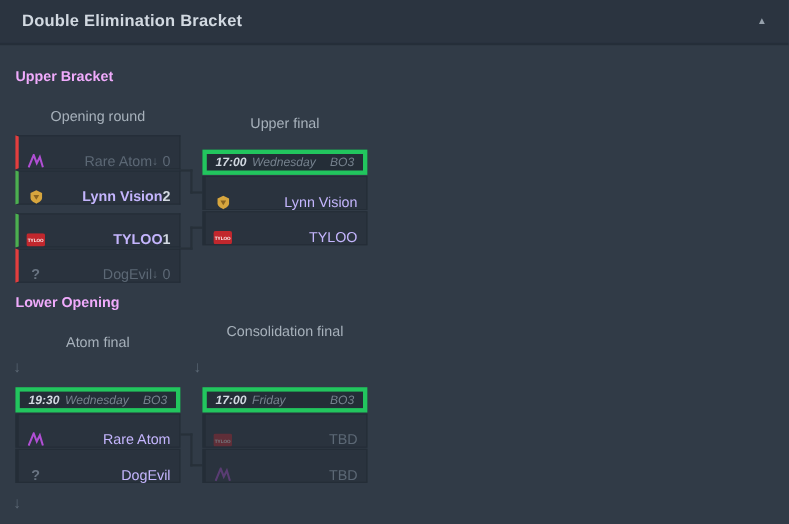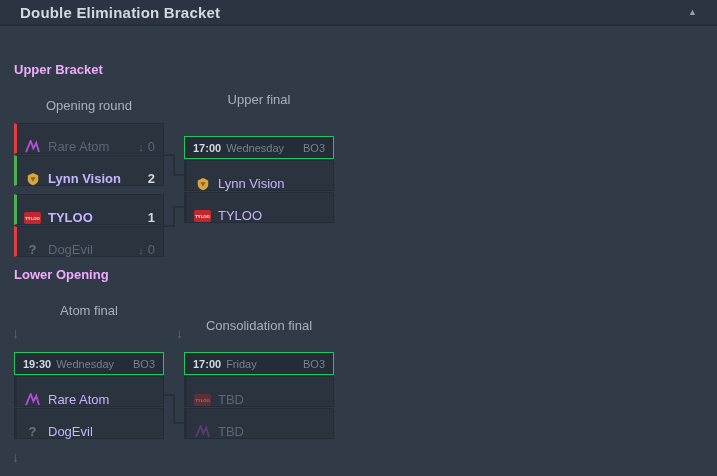--- a/index.html
+++ b/index.html
@@ -1,69 +1,69 @@
 <!DOCTYPE html>
 <html><head>
 <meta charset="utf-8">
 <style>
   html,body { margin:0; padding:0; background:#323c48; }
   .stage {
     position:relative; width:717px; height:476px; background:#313b47;
     font-family:"Liberation Sans", sans-serif; overflow:hidden;
   }
   .titlebar {
-    position:absolute; top:0; left:0; right:0; height:26px;
+    position:absolute; top:0; left:0; right:0; height:41px;
     background:#2b3440; border-bottom:2px solid #252e39;
     display:flex; align-items:center; justify-content:space-between;
     padding:0 20px; box-sizing:border-box; cursor:pointer;
   }
   .tb-title { font-size:15px; font-weight:bold; color:#d2d9e1; letter-spacing:.2px; }
   .chev { color:#96a1ac; font-size:9px; line-height:1; }
   .section-label { position:absolute; font-size:13px; font-weight:bold; color:#f0abfc; }
   .round-title { position:absolute; width:150px; text-align:center; font-size:13px; font-weight:normal; color:#a7b1bb; }
   .match { position:absolute; width:150px; }
   .team-row {
     height:31px; display:flex; align-items:center;
     background:#2a333e; border:1px solid #242d37; border-left:3px solid #242d37;
-    box-sizing:border-box; padding:16px 8px 0 6px; margin-bottom:1px; cursor:pointer;
+    box-sizing:border-box; padding:16px 8px 0 6px; margin-bottom:1px; cursor:pointer;text-align:right;
   }
   .team-row.win  { border-left:3px solid #4caf50; }
   .team-row.loss { border-left:3px solid #e33e3e; }
   .team-logo { width:19px; display:flex; justify-content:center; align-items:center; margin-right:6px; flex:0 0 19px; }
   .team-logo.faded { opacity:.35; }
   .team-name { flex:1; font-size:13px; color:#c4b5fd; white-space:nowrap; overflow:hidden; }
   .team-name.winner { font-weight:bold; }
   .team-name.muted { color:#5c6875; }
   .score { font-size:13px; font-weight:bold; color:#d2d9e1; }
   .score.muted { color:#5c6875; font-weight:normal; }
   .drop { color:#5c6875; font-size:11px; margin-right:4px; }
   .match-header {
-    height:23px; background:#242d37; border:1px solid #22c55e;
+    height:23px; background:#242d37; border:4px solid #22c55e;
     box-sizing:border-box; display:flex; align-items:center;
-    padding:0 8px; margin-bottom:1px; font-size:11px; color:#76828e;
+    padding:0 8px; margin-bottom:1px; font-size:11px; color:#76828e;font-style:italic;
   }
   .match-header .time { color:#d2d9e1; font-weight:bold; margin-right:5px; }
   .match-header .bo { margin-left:auto; }
   .qmark { color:#6a7583; font-weight:bold; font-size:13px; }
   .drop-arrow { position:absolute; color:#5c6875; font-size:14px; font-weight:bold; }
   .conn { position:absolute; background:#273039; }
 </style>
 </head>
 <body>
 
 <div class="stage">
 
   <div class="titlebar">
     <div class="tb-title">Double Elimination Bracket</div>
     <div class="chev">▲</div>
   </div>
 
   <div class="section-label" style="top:62px;left:14px">Upper Bracket</div>
   <div class="round-title" style="top:98px;left:14px">Opening round</div>
-  <div class="round-title" style="top:92px;left:184px">Upper final</div>
+  <div class="round-title" style="top:104px;left:184px">Upper final</div>
 
   <div class="match" style="top:123px;left:14px">
     <div class="team-row loss">
       <span class="team-logo">
         <svg width="15" height="13" viewBox="0 0 16 14">
             <path d="M1 13 L6 1 L9 9 L12 3 L15 13" fill="none" stroke="#b04fd4" stroke-width="2"></path>
           </svg>
       </span>
       <span class="team-name muted">Rare Atom</span>
       <span class="drop">↓</span>
@@ -130,21 +130,21 @@
             <rect width="17" height="12" rx="2" fill="#c1272d"></rect>
             <text x="8.5" y="8.3" font-size="4.2" fill="#ffffff" text-anchor="middle" font-weight="bold">TYLOO</text>
           </svg>
       </span>
       <span class="team-name">TYLOO</span>
     </div>
   </div>
 
   <div class="section-label" style="top:267px;left:14px">Lower Opening</div>
   <div class="round-title" style="top:303px;left:14px">Atom final</div>
-  <div class="round-title" style="top:318px;left:184px">Consolidation final</div>
+  <div class="round-title" style="top:293px;left:184px">Consolidation final</div>
 
   <div class="drop-arrow" style="top:325px;left:12px">↓</div>
   <div class="drop-arrow" style="top:325px;left:176px">↓</div>
 
   <div class="match" style="top:352px;left:14px">
     <div class="match-header">
       <span class="time">19:30</span>
       <span class="day">Wednesday</span>
       <span class="bo">BO3</span>
     </div>

